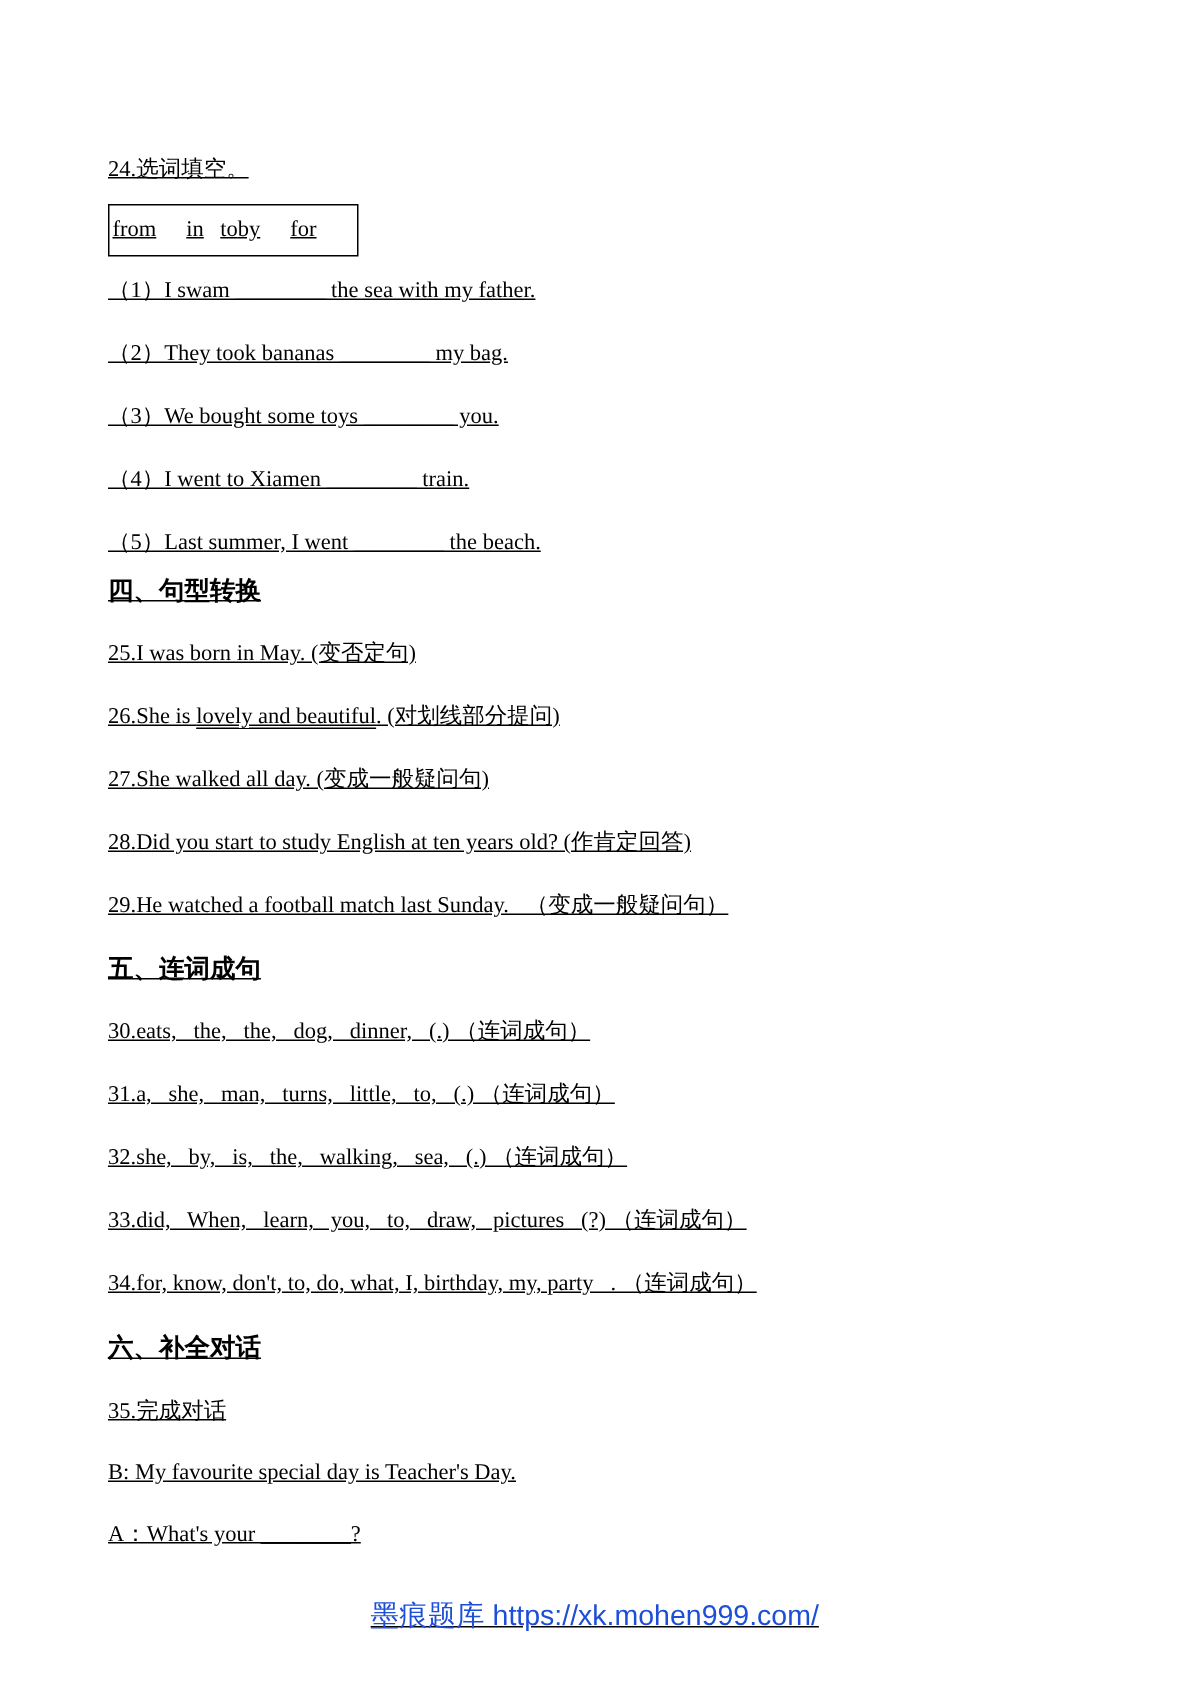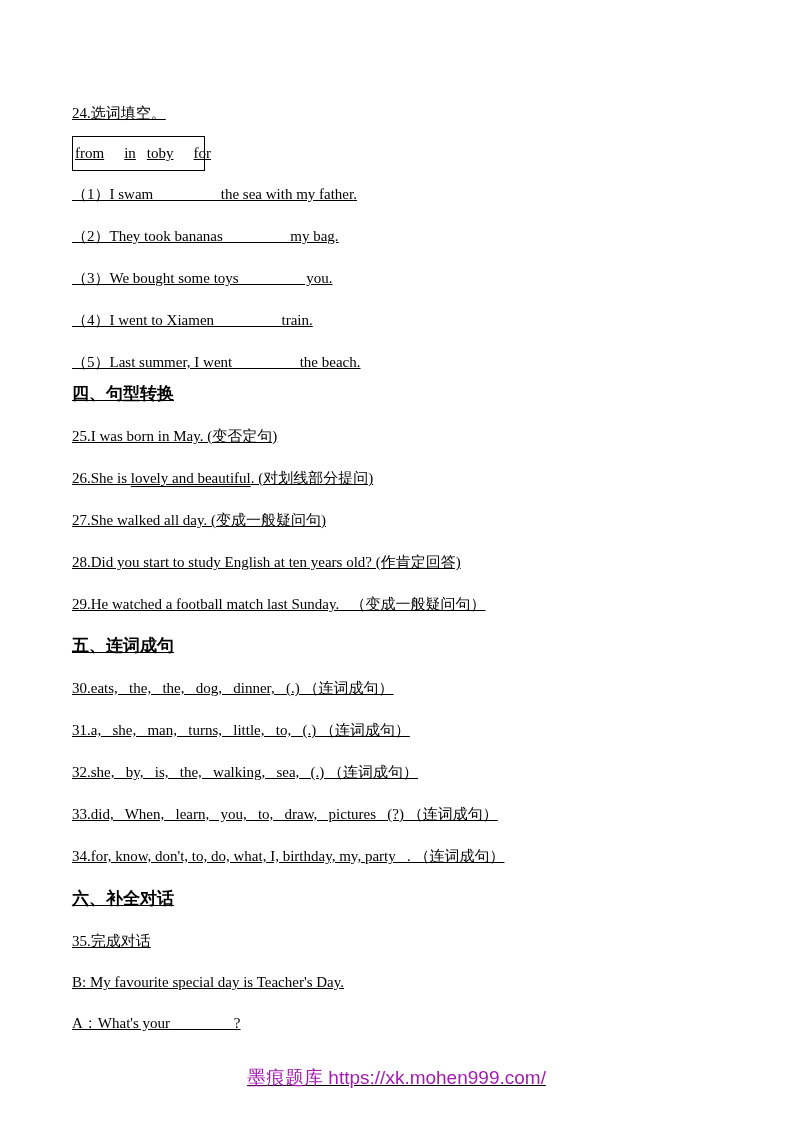--- a/index.html
+++ b/index.html
@@ -22,21 +22,21 @@
     margin: 0;
     font-family: "Liberation Sans", "DejaVu Sans", sans-serif;
     font-weight: bold;
     font-size: 17px;
     line-height: 20px;
     white-space: pre-wrap;
   }
   .word-box {
     margin-top: 15px;
     box-sizing: border-box;
-    width: 133px;
+    width: 167px;
     height: 35px;
     border: 1px solid #000000;
     display: flex;
     align-items: center;
   }
   .word-box span { display: inline-block; }
   .word-box span:nth-child(1) { margin-left: 2px; }
   .word-box span:nth-child(2) { margin-left: 20px; }
   .word-box span:nth-child(3) { margin-left: 11px; }
   .word-box span:nth-child(4) { margin-left: 0; }
@@ -46,21 +46,21 @@
   .mt24 { margin-top: 24px; }
   .mt25 { margin-top: 25px; }
   .mt26 { margin-top: 26px; }
   .mt36 { margin-top: 36px; }
   .ul { text-decoration: underline; text-underline-offset: 3px; }
   .footer {
     text-align: center;
     font-family: "Liberation Sans", "DejaVu Sans", sans-serif;
     font-size: 19px;
     line-height: 22px;
-    color: #a21caf;
+    color: #1d4ed8;
   }
 </style>
 </head>
 <body>
 
 <div class="page">
 
   <p>24.选词填空。</p>
 
   <div class="word-box">

